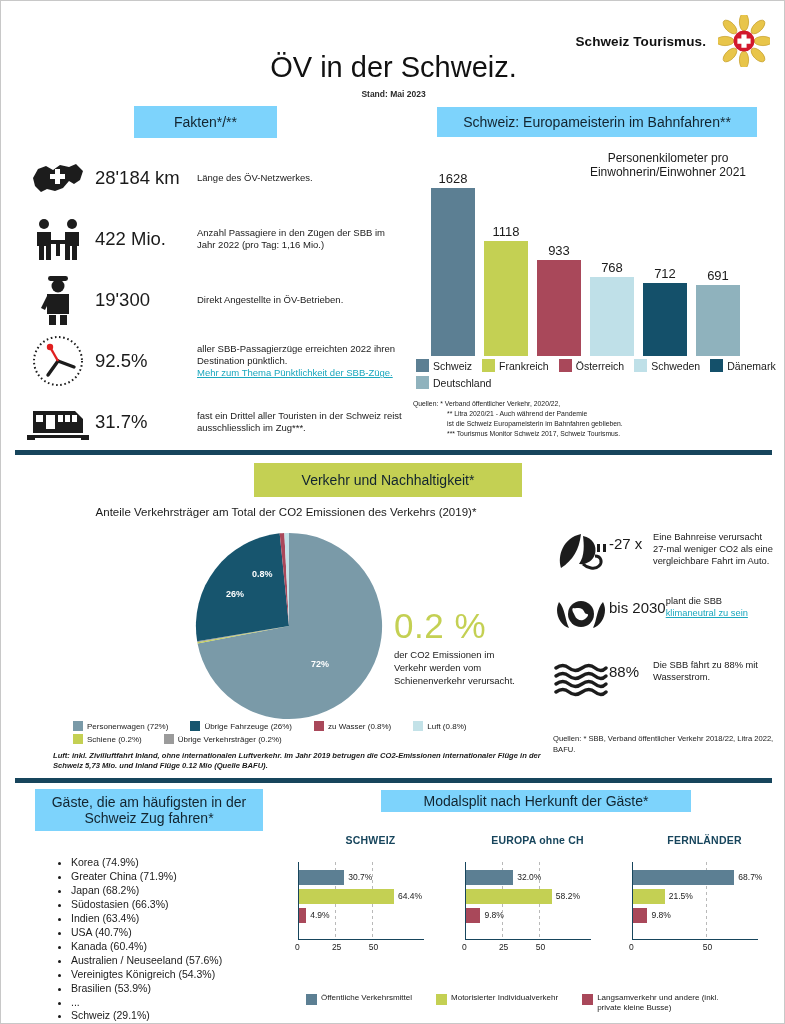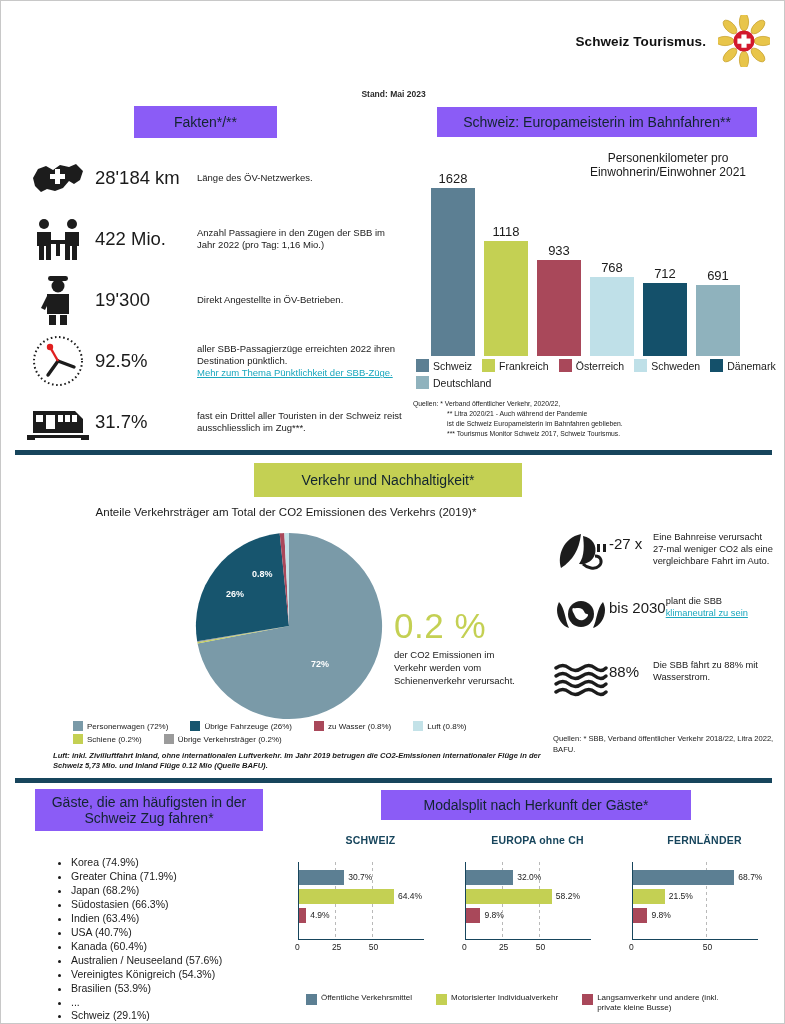--- a/index.html
+++ b/index.html
@@ -35,21 +35,21 @@
     position: absolute; top: 88px; left: 0; width: 785px;
     text-align: center; font-size: 8.5px; font-weight: bold; color: #2b2b2b;
   }
 
   
   .pill {
     position: absolute;
     display: flex; align-items: center; justify-content: center;
     text-align: center;
     font-size: 14px; color: #12242f;
-    background: #8b5cf6;
+    background: #7dd3fc;
     padding: 4px 10px;
     line-height: 1.15;
   }
   .pill-green { background: #c4d053; }
 
   
   .facts { position: absolute; left: 24px; top: 150px; width: 380px; }
   .fact-row {
     display: flex; align-items: center;
     margin-bottom: 7px;
@@ -185,20 +185,21 @@
           <ellipse cx="40" cy="12" rx="8.6" ry="4.4" transform="rotate(-45 40 12)"></ellipse>
           <ellipse cx="12" cy="40" rx="8.6" ry="4.4" transform="rotate(-45 12 40)"></ellipse>
           <ellipse cx="40" cy="40" rx="8.6" ry="4.4" transform="rotate(45 40 40)"></ellipse>
         </g>
         <circle cx="26" cy="26" r="10.5" fill="#d2182c"></circle>
         <path d="M23.4 19.6h5.2v4h4v5.2h-4v4h-5.2v-4h-4v-5.2h4z" fill="#fff"></path>
       </svg>
     </span>
   </div>
 
+  <div class="main-title">ÖV in der Schweiz.</div>
   <div class="sub-date">Stand: Mai 2023</div>
 
   <div class="pill" style="left:133px; top:105px; width:143px; height:32px;">Fakten*/**</div>
 
   <div class="facts">
 
     <div class="fact-row">
       <div class="fact-icon">
         <svg width="58" height="40" viewBox="0 0 58 40">
           <path fill="#1c1c1c" d="M4 20 L9 11 L17 8 L24 12 L31 7 L40 9 L47 6 L54 13 L51 22 L45 26 L40 23 L34 30 L26 33 L18 31 L12 34 L6 28 Z"></path>
@@ -472,21 +473,21 @@
         <li>USA (40.7%)</li>
         <li>Kanada (60.4%)</li>
         <li>Australien / Neuseeland (57.6%)</li>
         <li>Vereinigtes Königreich (54.3%)</li>
         <li>Brasilien (53.9%)</li>
         <li>...</li>
         <li>Schweiz (29.1%)</li>
       </ul>
   </div>
 
-  <div class="pill" style="left:380px; top:789px; width:310px; height:30px;">Modalsplit nach Herkunft der Gäste*</div>
+  <div class="pill" style="left:380px; top:789px; width:310px; height:22px;">Modalsplit nach Herkunft der Gäste*</div>
 
   <div class="ms-group" id="ms-0" style="left:297px; width:145px;">
     <div class="ms-title">SCHWEIZ</div>
     <div class="ms-chart">
         <div class="ms-axis-v"></div>
         <div class="ms-axis-h" style="width: 126px;"></div>
         <div class="ms-grid" style="left: 36.875px;"></div>
         <div class="ms-grid" style="left: 73.75px;"></div>
         <div class="ms-bar" style="left: 1px; top: 8px; width: 45.2825px; background: rgb(92, 127, 147);"></div>
         <div class="ms-bar-lbl" style="left: 50.2825px; top: 10px;">30.7%</div>

